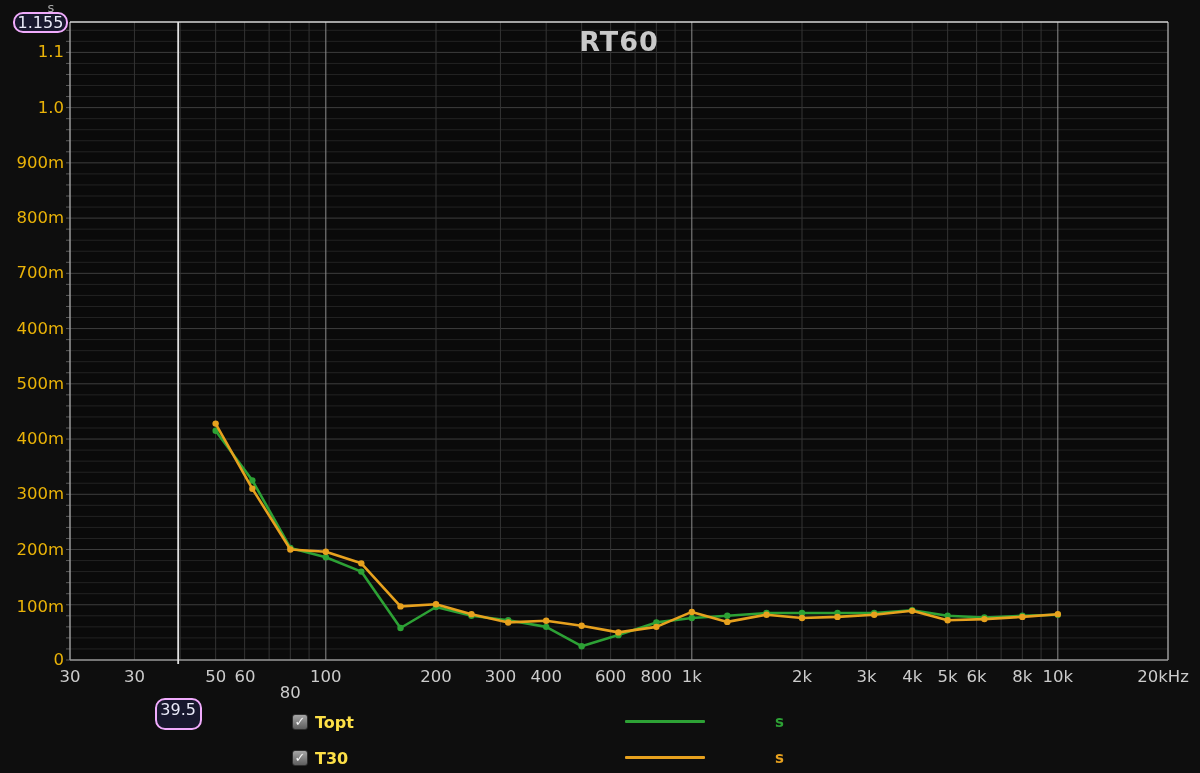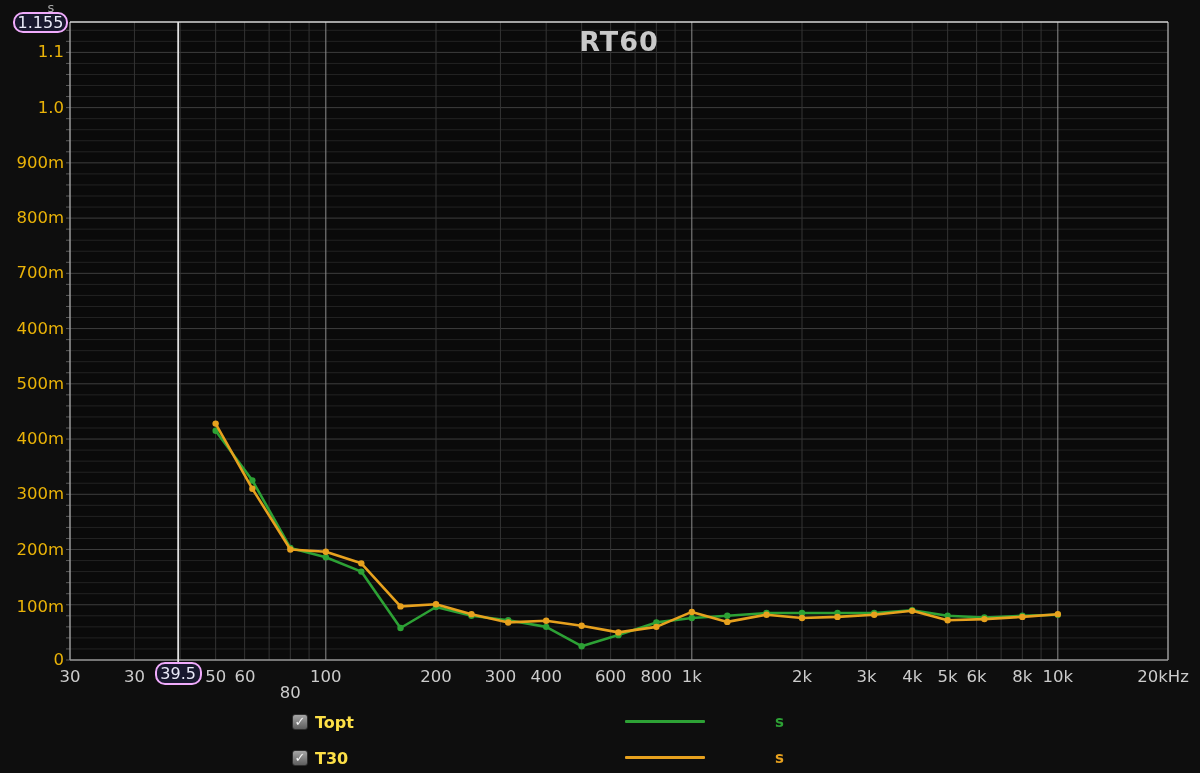--- a/index.html
+++ b/index.html
@@ -19,21 +19,21 @@
     position:absolute;left:38px;top:0px;width:26px;text-align:center;
     font-size:13px;color:#a8a8a8;
   }
   .readout{
     position:absolute;box-sizing:border-box;
     border:2px solid #f0abfc;background:#18182e;color:#eaeaf8;
     font-size:16px;text-align:center;border-radius:10px;
     line-height:17px;
   }
   .readout.y{left:13px;top:12px;width:55px;height:21px;}
-  .readout.x{top:662px;width:47px;height:23px;line-height:19px;}
+  .readout.x{top:698px;width:47px;height:32px;line-height:19px;}
   .ylab{
     position:absolute;left:0;width:64px;text-align:right;
     font-size:16.5px;color:#eab308;height:18px;line-height:18px;
   }
   .xlab{
     position:absolute;top:667px;font-size:16.5px;color:#cccccc;
     height:20px;line-height:20px;text-align:center;transform:translateX(-50%);
     white-space:nowrap;
   }
   .legend{

